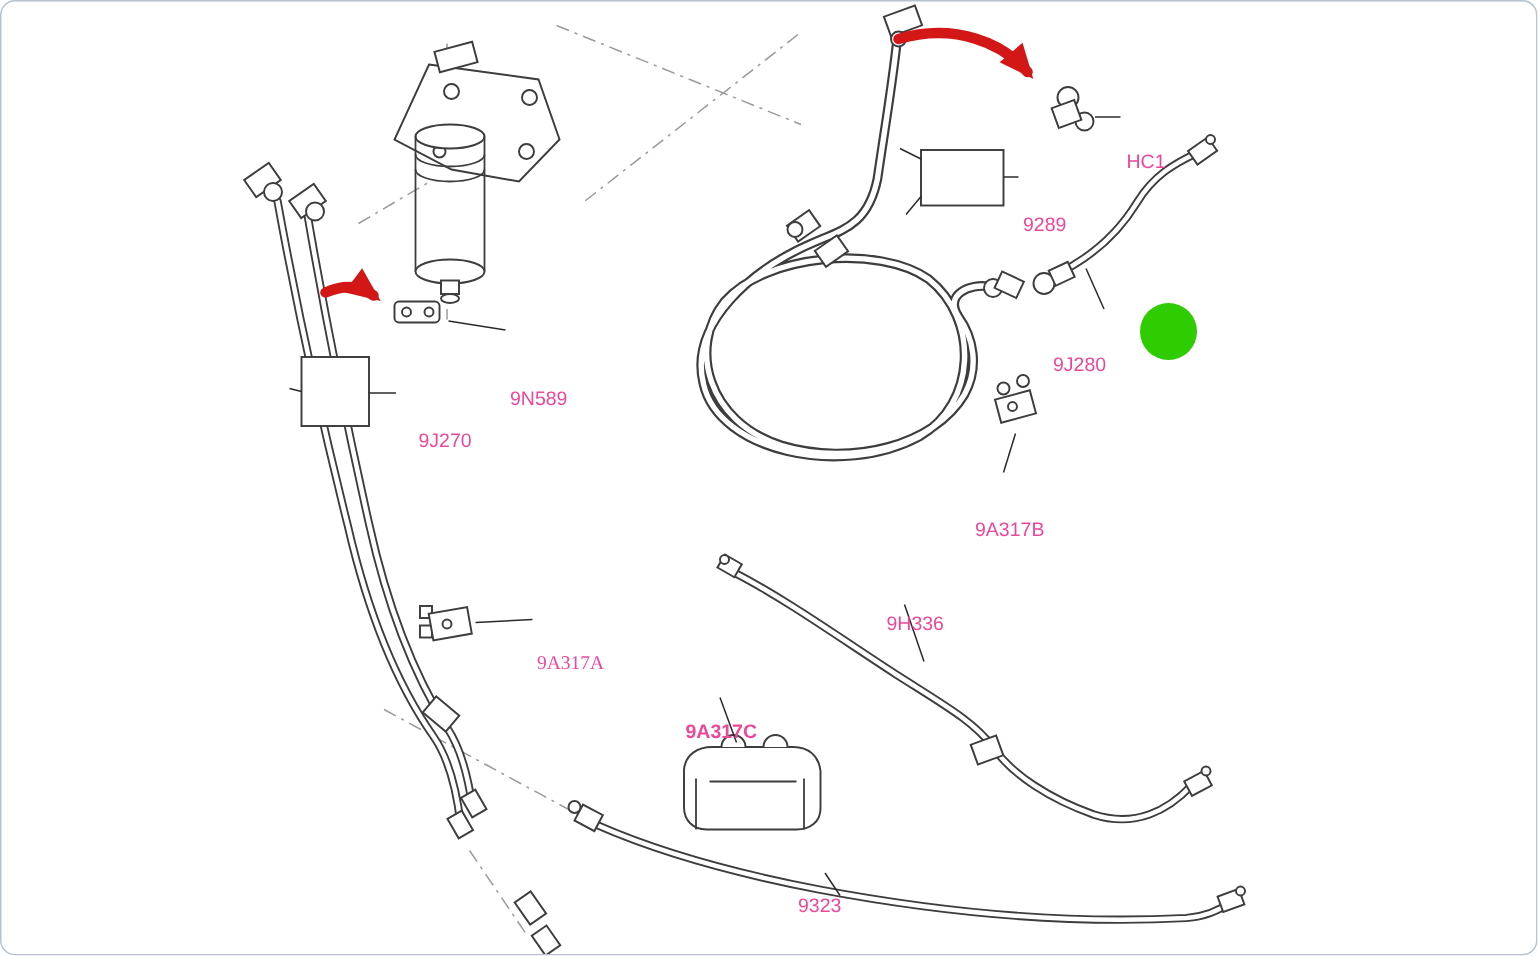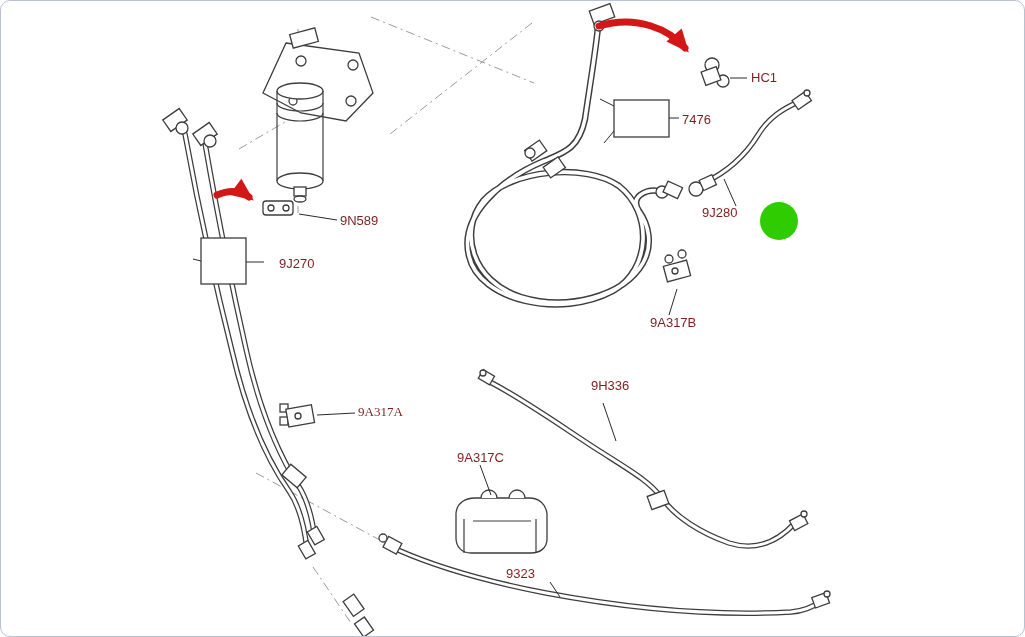--- a/index.html
+++ b/index.html
@@ -9,25 +9,26 @@
     background:#ffffff;
     border:1px solid #b6c2d2;
     border-radius:10px;
     box-sizing:border-box;
     overflow:hidden;
     font-family:"Liberation Sans", sans-serif;
   }
   svg{position:absolute;left:0;top:0;}
   .part-label{
     position:absolute;
-    color:#7f1d1d;
+    color:#ec4899;
     font-size:13px;
     line-height:16px;
     white-space:nowrap;
     cursor:pointer;
+    margin-top:30px;
   }
   
   .tube-out{fill:none;stroke:#3d3d3d;stroke-width:5.5;stroke-linecap:round;}
   .tube-in {fill:none;stroke:#ffffff;stroke-width:3;stroke-linecap:round;}
   .hose-out{fill:none;stroke:#3d3d3d;stroke-width:6.5;stroke-linecap:round;}
   .hose-in {fill:none;stroke:#ffffff;stroke-width:3.6;stroke-linecap:round;}
   .thin{fill:none;stroke:#3d3d3d;stroke-width:1.2;}
   .part{fill:#ffffff;stroke:#3d3d3d;stroke-width:1.3;}
   .dash{fill:none;stroke:#9a9a9a;stroke-width:1;stroke-dasharray:9 4 2 4;}
   .leader{fill:none;stroke:#2a2a2a;stroke-width:1;}
@@ -196,23 +197,23 @@
       <path class="redarrow" d="M598,25 C636,14 668,28 684,47" marker-end="url(#arr)"></path>
     </g>
     <g>
       <path class="redarrow" d="M216,194 C230,188 240,190 248,196" marker-end="url(#arr)"></path>
     </g>
 
     <circle cx="778" cy="220" r="19" fill="#2ecc00"></circle>
   </svg>
 
   <span class="part-label" style="left:750px;top:69px;">HC1</span>
-  <span class="part-label" style="left:681px;top:111px;">7476</span>
+  <span class="part-label" style="left:681px;top:111px;">9289</span>
   <span class="part-label" style="left:701px;top:204px;">9J280</span>
-  <span class="part-label" style="left:339px;top:212px;">9N589</span>
+  <span class="part-label" style="left:339px;top:227px;">9N589</span>
   <span class="part-label" style="left:278px;top:255px;">9J270</span>
   <span class="part-label" style="left:649px;top:314px;text-align:center;">9A317B</span>
   <span class="part-label" style="left:357px;top:403px;font-family:Liberation Serif, serif;">9A317A</span>
-  <span class="part-label" style="left:456px;top:449px;">9A317C</span>
+  <span class="part-label" style="left:456px;top:449px;font-weight:bold;">9A317C</span>
   <span class="part-label" style="left:590px;top:377px;">9H336</span>
-  <span class="part-label" style="left:505px;top:565px;">9323</span>
+  <span class="part-label" style="left:531px;top:565px;">9323</span>
 
 </div>
 
 </body></html>

